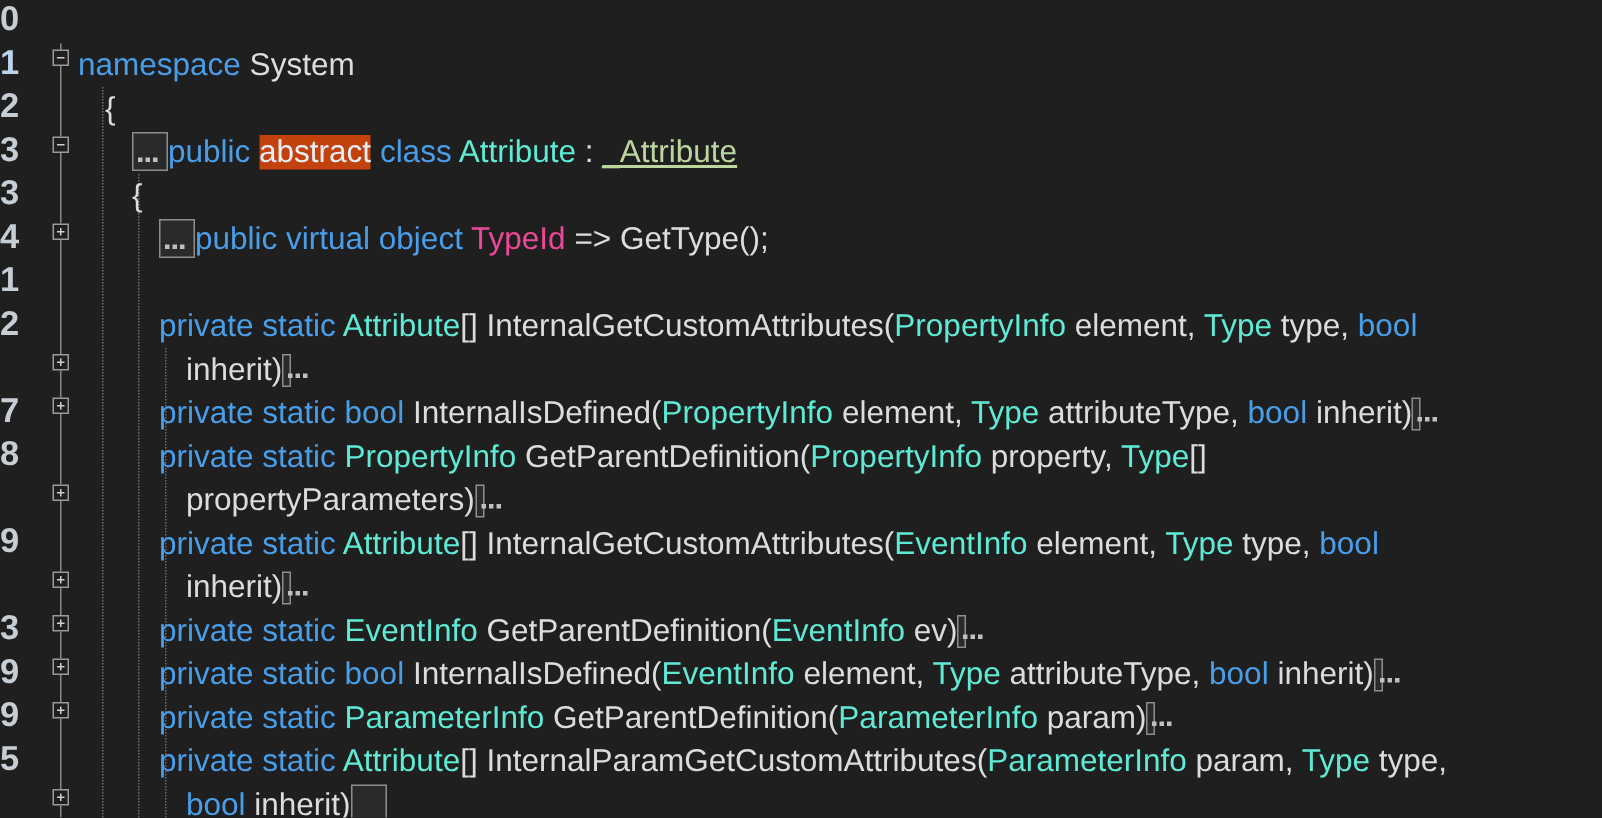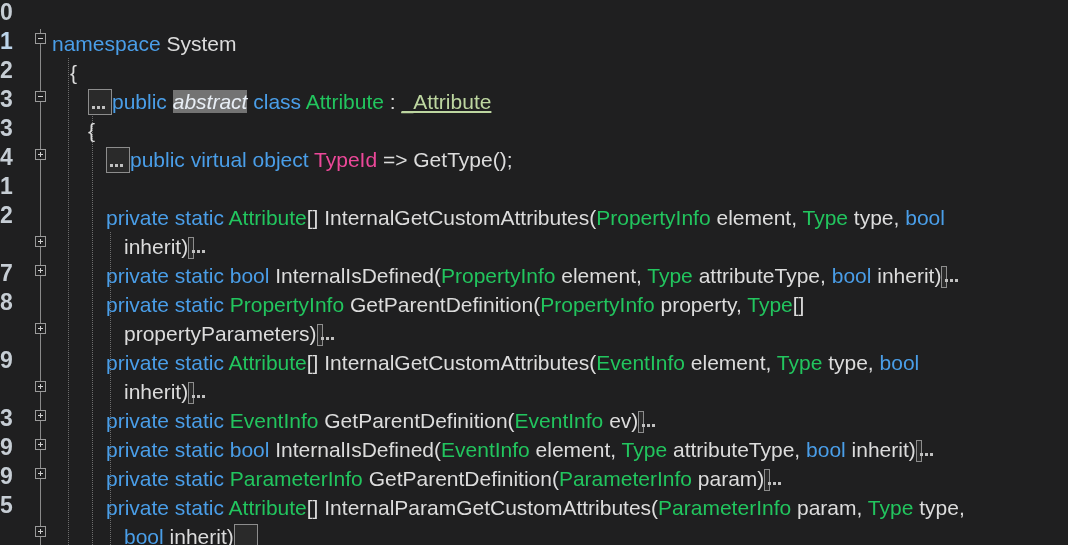--- a/index.html
+++ b/index.html
@@ -107,26 +107,26 @@
     color: #d8d8d8;
   }
   .cl {
     position: absolute;
     left: 0;
     white-space: pre;
   }
 
   
   .kw    { color: #4a9ee8; }        
-  .typ   { color: #22c55e; }        
+  .typ   { color: #5eead4; }        
   .typ2  { color: #bdd6a0; text-decoration: underline; }        
   .id    { color: #dcdcdc; }        
   .prop  { color: #ec4899; }        
   .punc  { color: #dcdcdc; }
-  .sel   { background: #737373; color: #e8eef5; font-style: italic; }
+  .sel   { background: #c2410c; color: #e8eef5; }
 
   
   .ell {
     display: inline-block;
     box-sizing: border-box;
     border: 1px solid #8d8d8d;
     background: #2a2a2a;
     color: #c8c8c8;
     font-size: 12px;
     line-height: 12px;

